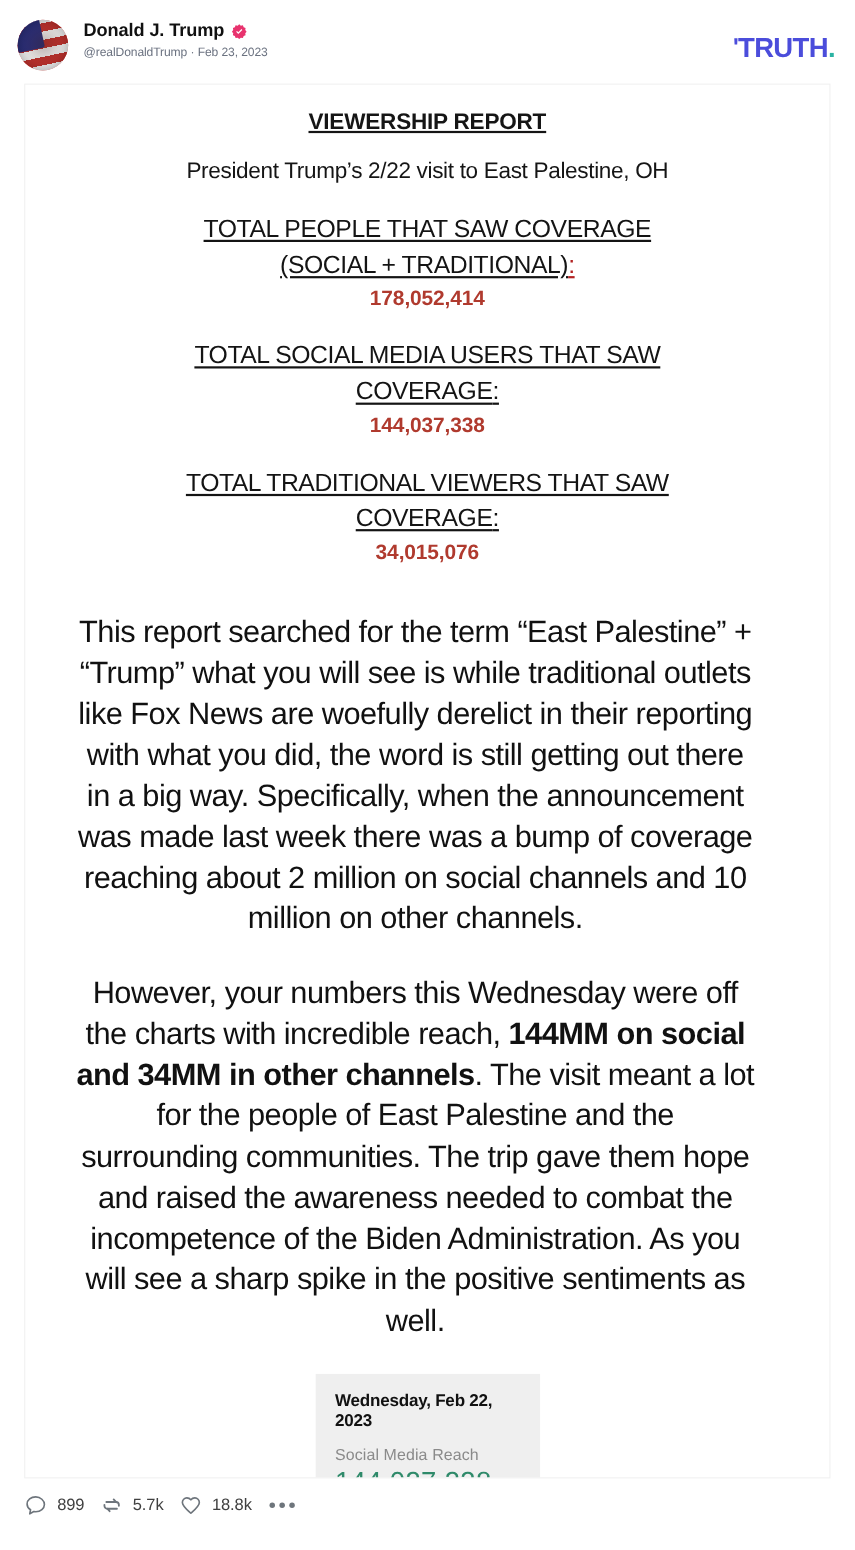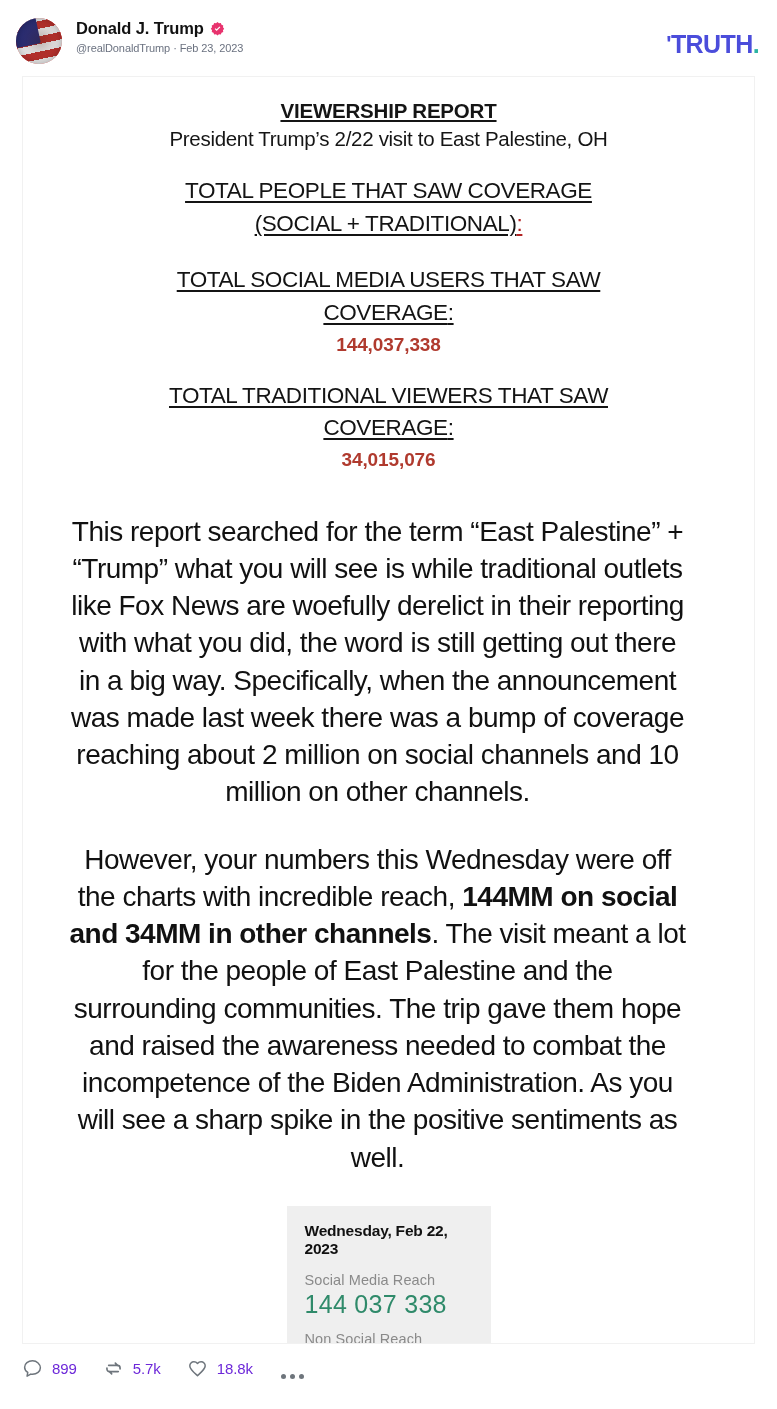--- a/index.html
+++ b/index.html
@@ -136,21 +136,21 @@
     text-align: center;
     color: #151515;
   }
 
   .rpt-title {
     font-size: 20.5px;
     font-weight: bold;
     text-decoration: underline;
     text-underline-offset: 2px;
     letter-spacing: -0.2px;
-    margin: 8px 0 4px 0;
+    margin: 8px 0 21px 0;
   }
   .rpt-subtitle {
     font-size: 20.5px;
     letter-spacing: -0.3px;
     margin: 0 0 6px 0;
   }
 
   .metric-block { margin-top: 24px; }
   .metric-label {
     font-size: 22.5px;
@@ -224,23 +224,23 @@
   }
   .reach-value.social { color: #2f8a6a; }
   .reach-value.nonsocial { color: #c2410c; margin-bottom: 0; }
 
   
   .engagement {
     position: absolute;
     left: 22px;
     top: 1358px;
     display: flex;
-    align-items: flex-end;
-    gap: 26px;
-    color: #6d28d9;
+    align-items: center;
+    gap: 14px;
+    color: #404040;
     font-size: 15px;
   }
   .eng-item {
     display: flex;
     align-items: center;
     gap: 9px;
   }
   .eng-icon {
     width: 21px;
     height: 21px;
@@ -297,20 +297,21 @@
   <div class="report-inner">
 
     <div class="rpt-title">VIEWERSHIP REPORT</div>
     <div class="rpt-subtitle">President Trump’s 2/22 visit to East Palestine, OH</div>
 
     <div class="metric-block">
       <div class="metric-label">
         <span class="ul">TOTAL PEOPLE THAT SAW COVERAGE</span><br>
         <span class="ul">(SOCIAL + TRADITIONAL)</span><span class="metric-colon-red">:</span>
       </div>
+      <div class="metric-value">178,052,414</div>
     </div>
 
     <div class="metric-block">
       <div class="metric-label">
         <span class="ul">TOTAL SOCIAL MEDIA USERS THAT SAW</span><br>
         <span class="ul">COVERAGE</span><span class="ul">:</span>
       </div>
       <div class="metric-value">144,037,338</div>
     </div>
 

